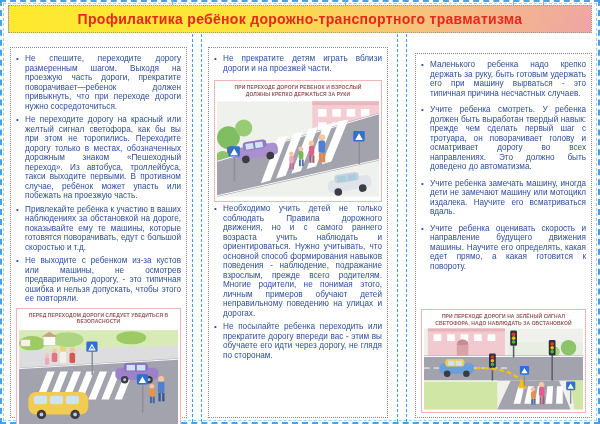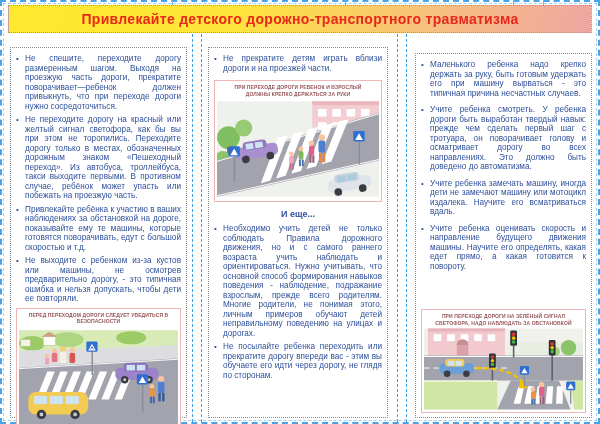--- a/index.html
+++ b/index.html
@@ -68,39 +68,39 @@
 <div class="fold" style="left:192px;"></div>
 <div class="fold" style="left:201px;"></div>
 <div class="fold" style="left:397px;"></div>
 <div class="fold" style="left:406px;"></div>
 <div class="tick" style="left:172px;"></div>
 <div class="tick" style="left:345px;"></div>
 <div class="tick" style="left:513px;"></div>
 <div class="tick" style="left:543px;"></div>
 
 <div class="banner">
-  <span class="title">Привлекайте детского дорожно-транспортного травматизма</span>
+  <span class="title">Профилактика ребёнок дорожно-транспортного травматизма</span>
 </div>
 
 <div class="col col1">
   <div class="bullet">
     <span class="dot">•</span>
     <span class="btxt">Не спешите, переходите дорогу размеренным шагом. Выходя на проезжую часть дороги, прекратите поворачивает—ребенок должен привыкнуть, что при переходе дороги нужно сосредоточиться.</span>
   </div>
   <div class="bullet">
     <span class="dot">•</span>
     <span class="btxt">Не переходите дорогу на красный или желтый сигнал светофора, как бы вы при этом не торопились. Переходите дорогу только в местах, обозначенных дорожным знаком «Пешеходный переход». Из автобуса, троллейбуса, такси выходите первыми. В противном случае, ребёнок может упасть или побежать на проезжую часть.</span>
   </div>
   <div class="bullet">
     <span class="dot">•</span>
     <span class="btxt">Привлекайте ребёнка к участию в ваших наблюдениях за обстановкой на дороге, показывайте ему те машины, которые готовятся поворачивать, едут с большой скоростью и т.д.</span>
   </div>
   <div class="bullet">
     <span class="dot">•</span>
-    <span class="btxt">Не выходите с ребенком из-за кустов или машины, не осмотрев предварительно дорогу, - это типичная ошибка и нельзя допускать, чтобы дети ее повторяли.</span>
+    <span class="btxt">Не выходите с ребенком из-за кустов или машины, не осмотрев предварительно дорогу, - это типичная ошибка и нельзя допускать, чтобы этого ее повторяли.</span>
   </div>
 
   <figure class="figure fig1">
     <figcaption class="cap">ПЕРЕД ПЕРЕХОДОМ ДОРОГИ СЛЕДУЕТ УБЕДИТЬСЯ В БЕЗОПАСНОСТИ</figcaption>
     <svg viewBox="0 0 170 101">
       <rect width="170" height="101" fill="#eceff2"></rect>
 
       <rect width="170" height="22" fill="#d8ebb6"></rect>
       <ellipse cx="14" cy="14" rx="14" ry="8" fill="#9ccb66"></ellipse>
       <ellipse cx="52" cy="10" rx="17" ry="8" fill="#aed581"></ellipse>
@@ -269,40 +269,39 @@
         <polygon points="14,56.5 22,56.5 18,49.5" fill="#ffffff"></polygon>
       </g>
       <g>
         <rect x="148.5" y="42" width="1.6" height="24" fill="#8b8f99"></rect>
         <rect x="143" y="31" width="12" height="11" rx="1.5" fill="#2f6fd2"></rect>
         <polygon points="145,40.5 153,40.5 149,33.5" fill="#ffffff"></polygon>
       </g>
     </svg>
   </figure>
 
-  <div class="subhead">И еще...</div>
 
   <div class="bullet">
     <span class="dot">•</span>
     <span class="btxt">Необходимо учить детей не только соблюдать Правила дорожного движения, но и с самого раннего возраста учить наблюдать и ориентироваться. Нужно учитывать, что основной способ формирования навыков поведения - наблюдение, подражание взрослым, прежде всего родителям. Многие родители, не понимая этого, личным примеров обучают детей неправильному поведению на улицах и дорогах.</span>
   </div>
   <div class="bullet">
     <span class="dot">•</span>
     <span class="btxt">Не посылайте ребенка переходить или прекратите дорогу впереди вас - этим вы обучаете его идти через дорогу, не глядя по сторонам.</span>
   </div>
 </div>
 
 <div class="col col3">
   <div class="bullet">
     <span class="dot">•</span>
     <span class="btxt">Маленького ребенка надо крепко держать за руку, быть готовым удержать его при машину вырваться - это типичная причина несчастных случаев.</span>
   </div>
   <div class="bullet">
     <span class="dot">•</span>
-    <span class="btxt">Учите ребенка смотреть. У ребенка дороги быть выработан твердый навык: прежде чем сделать первый шаг с тротуара, он поворачивает голову и осматривает дорогу во всех направлениях. Это должно быть доведено до автоматизма.</span>
+    <span class="btxt">Учите ребенка смотреть. У ребенка должен быть выработан твердый навык: прежде чем сделать первый шаг с тротуара, он поворачивает голову и осматривает дорогу во всех направлениях. Это должно быть доведено до автоматизма.</span>
   </div>
   <div class="bullet">
     <span class="dot">•</span>
     <span class="btxt">Учите ребенка замечать машину, иногда дети не замечают машину или мотоцикл издалека. Научите его всматриваться вдаль.</span>
   </div>
   <div class="bullet">
     <span class="dot">•</span>
     <span class="btxt">Учите ребенка оценивать скорость и направление будущего движения машины. Научите его определять, какая едет прямо, а  какая готовится к повороту.</span>
   </div>
 

